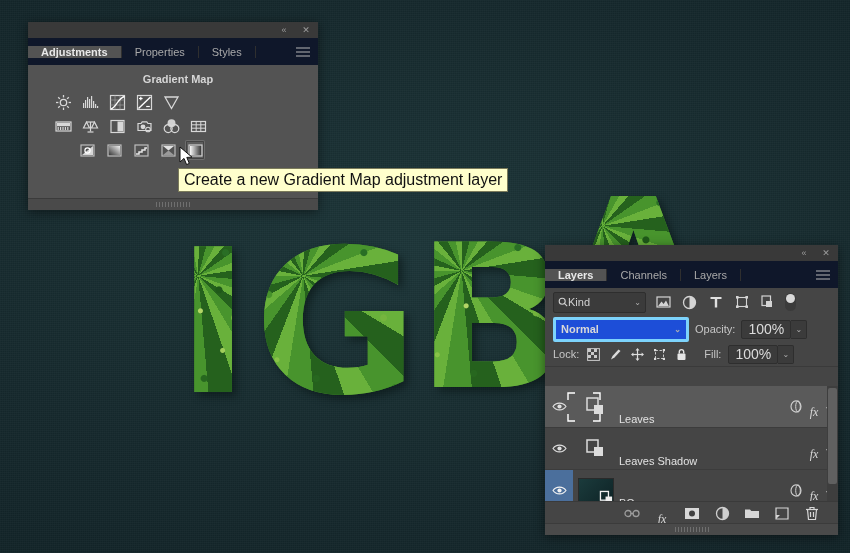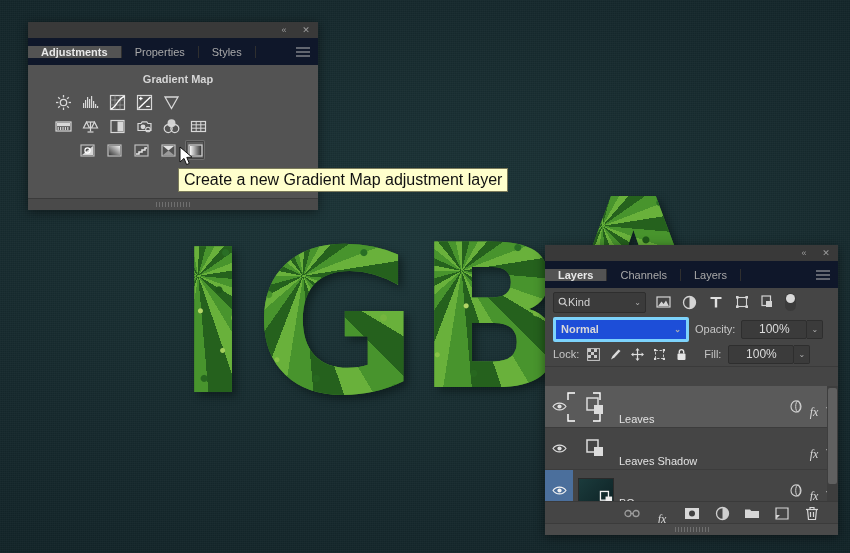--- a/index.html
+++ b/index.html
@@ -102,21 +102,21 @@
   .pill:after{content:"";position:absolute;left:1px;top:1px;width:9px;height:9px;border-radius:50%;background:#d9d9d9;}
   .moderow{height:26px;display:flex;align-items:center;padding:0 8px;gap:6px;}
   .mode-select{
     width:120px;height:19px;background:#1d4ed8;border:3px solid #7dd3fc;border-radius:2px;
     display:flex;align-items:center;padding:0 5px;font-size:11px;color:#d8d8d8;cursor:pointer;font-weight:bold;
   }
   .mode-select .cv{margin-left:auto;font-size:8px;color:#b0b0b0;}
   .lbl{font-size:11px;color:#c6c6c6;}
   .numbox{
     height:17px;min-width:40px;background:#3b3b3b;border:1px solid #2e2e2e;border-radius:2px;
-    display:flex;align-items:center;justify-content:center;font-size:12px;color:#dcdcdc;padding:0 12px;cursor:text;
+    display:flex;align-items:center;justify-content:center;font-size:14px;color:#dcdcdc;padding:0 4px;cursor:text;
   }
   .numcv{width:15px;height:17px;border:1px solid #2e2e2e;border-left:none;border-radius:0 2px 2px 0;
     background:#3b3b3b;display:flex;align-items:center;justify-content:center;font-size:8px;color:#b0b0b0;cursor:pointer;}
   .lockrow{height:24px;display:flex;align-items:center;padding:0 8px;gap:7px;border-bottom:1px solid #3a3a3a;}
   .lockico{width:15px;height:15px;display:flex;align-items:center;justify-content:center;cursor:pointer;}
   #layerlist{position:absolute;left:0;right:0;top:141px;bottom:33px;background:#454545;overflow:hidden;}
   .layerrow{height:41px;display:flex;align-items:center;border-bottom:1px solid #3c3c3c;position:relative;}
   .layerrow.selected{background:#5a5a5a;}
   .layerrow.active-blue .eyecell{background:#4b6f9c;}
   .eyecell{width:28px;height:100%;display:flex;align-items:center;justify-content:center;cursor:pointer;}

